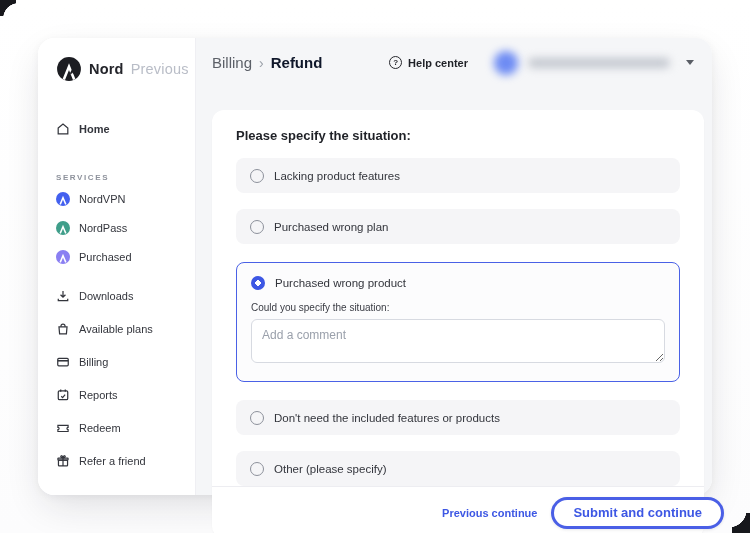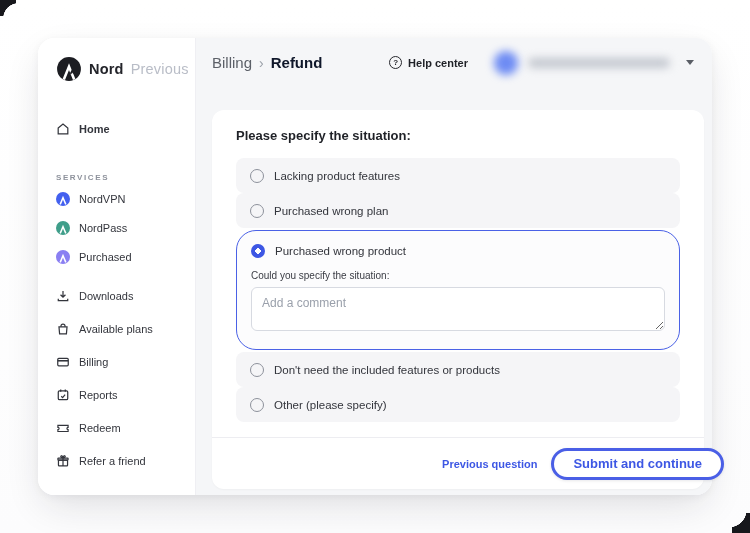--- a/index.html
+++ b/index.html
@@ -58,27 +58,27 @@
   .caret { width:0; height:0; border-left:4px solid transparent; border-right:4px solid transparent;
     border-top:5px solid #5a5e66; margin-left:6px; }
 
   
   .card { margin:23px 8px 6px 16px; flex:1; background:#fff; border-radius:12px;
     display:flex; flex-direction:column; position:relative;
     box-shadow:0 1px 2px rgba(25,28,45,.03); }
   .card-body { padding:18px 24px 0 24px; flex:1; }
   .card-title { font-size:13px; font-weight:600; color:#1f2127; }
 
-  .options { margin-top:15px; display:flex; flex-direction:column; gap:0; }
+  .options { margin-top:15px; display:flex; flex-direction:column; gap:16px; }
   .opt-row { background:#f5f5f7; border-radius:8px; height:35px; display:flex; align-items:center;
     gap:10px; padding:0 14px; cursor:pointer; }
   .radio { width:14px; height:14px; border-radius:50%; border:1.5px solid #8d919b; background:transparent; flex:0 0 auto; }
   .opt-label { font-size:11.5px; color:#33353c; }
 
-  .opt-selected { border:1px solid #4a61e6; border-radius:20px; background:#fcfcfd;
+  .opt-selected { border:1px solid #4a61e6; border-radius:8px; background:#fcfcfd;
     padding:10px 14px 14px 14px; margin:2px 0; }
   .opt-selected .sel-head { display:flex; align-items:center; gap:10px; height:20px; cursor:pointer; }
   .radio-on { width:14px; height:14px; border-radius:50%; flex:0 0 auto;
     background:radial-gradient(circle, #ffffff 0 2.6px, #3d57e4 2.7px); }
   .followup-label { font-size:10px; color:#3a3c44; margin:9px 0 6px 0; }
   .comment-box { width:100%; height:44px; border:1px solid #d7dae1; border-radius:6px;
     padding:8px 10px; font-family:"Liberation Sans", sans-serif; font-size:12px; color:#33353c;
     background:#fff; resize:both; outline:none; }
   .comment-box::placeholder { color:#9aa0ab; }
 
@@ -258,20 +258,20 @@
 
             <div class="opt-row">
               <span class="radio"></span>
               <span class="opt-label">Other (please specify)</span>
             </div>
 
           </div>
         </div>
 
         <div class="card-footer">
-          <span class="prev-link">Previous question</span>
+          <span class="prev-link">Previous continue</span>
           <button class="submit-btn">Submit and continue</button>
         </div>
       </div>
 
     </div>
   </div>
 </div>
 
 </body></html>

